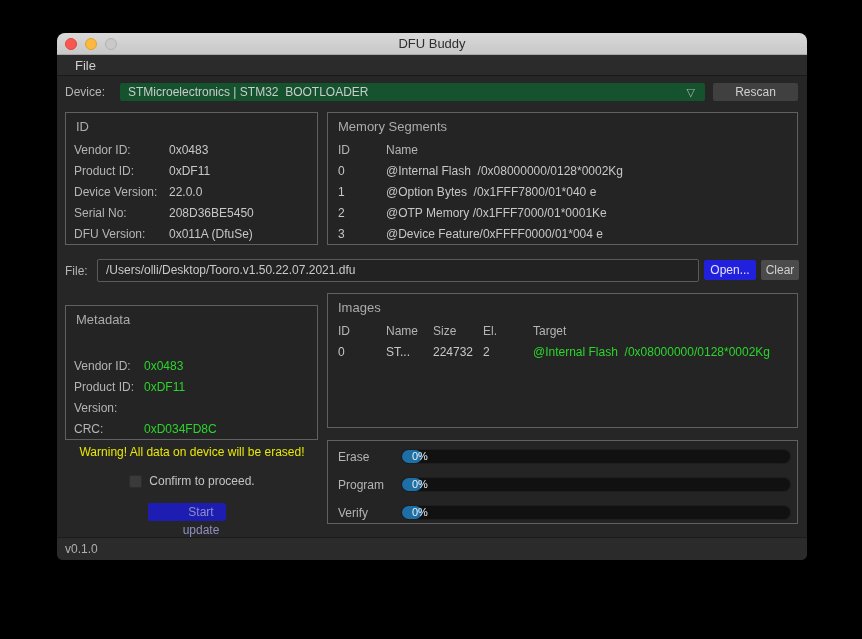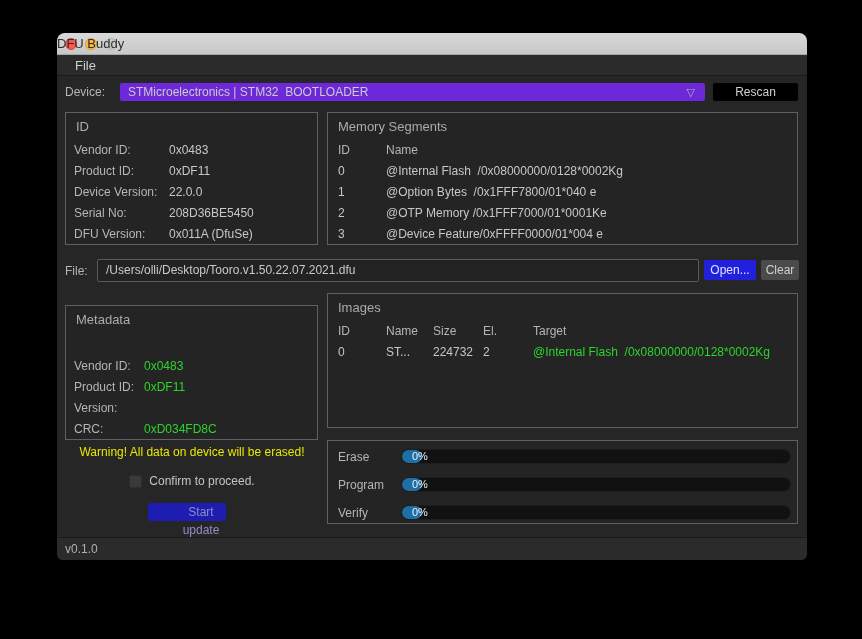--- a/index.html
+++ b/index.html
@@ -5,44 +5,44 @@
   * { margin:0; padding:0; box-sizing:border-box; }
   html,body { width:862px; height:639px; background:#000; font-family:"Liberation Sans","DejaVu Sans",sans-serif; }
   .window { position:absolute; left:57px; top:33px; width:750px; height:527px;
             background:#262626; border-radius:8px 8px 6px 6px; overflow:hidden;
             box-shadow:0 12px 30px rgba(0,0,0,.65); }
 
   
   .titlebar { position:absolute; left:0; top:0; width:100%; height:22px;
               background:linear-gradient(#d9d9d9,#c8c8c8); border-bottom:1px solid #a8a8a8; }
   .title { position:absolute; left:0; right:0; top:0; height:22px; line-height:22px;
-           text-align:left; font-size:13px; color:#2f2f2f; font-weight:500; }
+           text-align:center; font-size:13px; color:#2f2f2f; font-weight:500; }
   .tl { position:absolute; top:5px; width:12px; height:12px; border-radius:50%; }
   .tl.red    { left:8px;  background:#f95850; border:1px solid #dd4742; }
   .tl.yellow { left:28px; background:#fdb93f; border:1px solid #de9f33; }
   .tl.gray   { left:48px; background:#c9c9c9; border:1px solid #b2b2b2; }
 
   
   .menubar { position:absolute; left:0; top:22px; width:100%; height:21px; background:#2b2b2b;
              border-bottom:1px solid #191919; }
   .menu-item { position:absolute; left:12px; top:0; height:21px; line-height:21px;
                font-size:13px; color:#cfcfcf; padding:0 6px; cursor:default; }
 
   
   .lbl { font-size:12px; color:#b5b5b5; }
   .val { font-size:12px; color:#c7c7c7; white-space:pre; }
   .green { color:#2bd52b !important; }
 
   
   .device-label { position:absolute; left:8px; top:50px; height:18px; line-height:18px; }
-  .combo { position:absolute; left:63px; top:50px; width:585px; height:18px; background:#6d28d9;
+  .combo { position:absolute; left:63px; top:50px; width:585px; height:18px; background:#14532d;
            border-radius:2px; line-height:18px; }
   .combo-text { position:absolute; left:8px; top:0; line-height:18px; font-size:12px; color:#cbcbcb; white-space:pre; }
   .combo-arrow { position:absolute; right:10px; top:0; line-height:18px; font-size:11px; color:#b0b0b0; }
-  .btn { position:absolute; background:#000000; border-radius:2px; color:#d0d0d0; font-size:12px;
+  .btn { position:absolute; background:#404040; border-radius:2px; color:#d0d0d0; font-size:12px;
          text-align:center; cursor:default; }
   .rescan { left:656px; top:50px; width:85px; height:18px; line-height:18px; }
 
   
   .groupbox { position:absolute; border:1px solid #606060; border-radius:0; background:#242424; }
   .gb-title { position:absolute; left:10px; top:6px; font-size:13px; color:#ababab; }
   .id-box   { left:8px;   top:79px;  width:253px; height:133px; }
   .mem-box  { left:270px; top:79px;  width:471px; height:133px; }
   .meta-box { left:8px;   top:272px; width:253px; height:135px; }
   .img-box  { left:270px; top:260px; width:471px; height:135px; }

